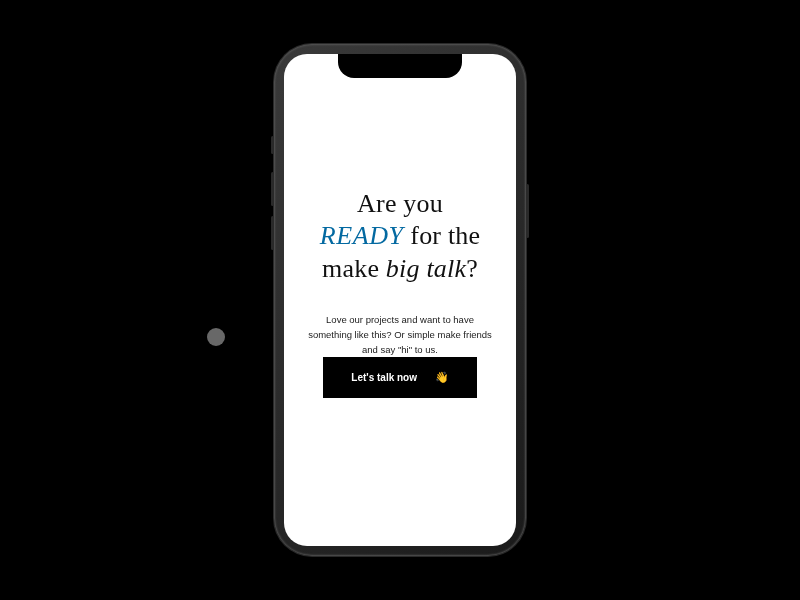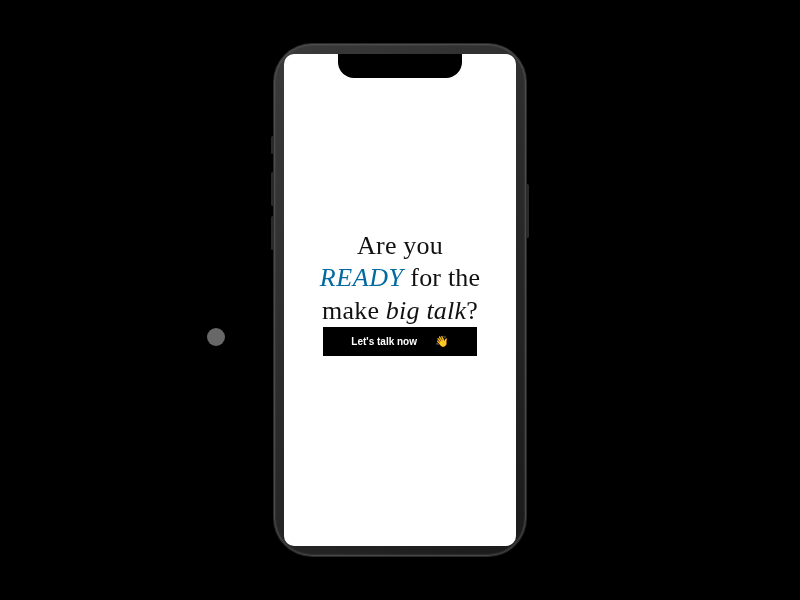--- a/index.html
+++ b/index.html
@@ -39,21 +39,21 @@
       border-radius: 2px;
     }
     .phone .btn-silence { left: -3px; top: 92px; width: 3px; height: 18px; }
     .phone .btn-volup   { left: -3px; top: 128px; width: 3px; height: 34px; }
     .phone .btn-voldn   { left: -3px; top: 172px; width: 3px; height: 34px; }
     .phone .btn-power   { right: -3px; top: 140px; width: 3px; height: 54px; }
     .screen {
       width: 100%;
       height: 100%;
       background: #fff;
-      border-radius: 10px;
+      border-radius: 23px;
       position: relative;
       overflow: hidden;
     }
     .notch {
       position: absolute;
       top: 0;
       left: 50%;
       transform: translateX(-50%);
       width: 124px;
       height: 24px;
@@ -92,21 +92,21 @@
       font-size: 9.5px;
       line-height: 1.55;
       color: #222;
       max-width: 190px;
     }
     .cta {
       background: #000;
       color: #fff;
       font-size: 10px;
       font-weight: 600;
-      padding: 8px 28px;
+      padding: 14px 28px;
       display: inline-flex;
       align-items: center;
       gap: 18px;
       cursor: pointer;
       border: none;
     }
     .cta .wave { font-size: 11px; }
   </style>
 </head>
 <body>
@@ -122,20 +122,21 @@
   <div class="screen">
     <div class="notch"></div>
 
     <div class="content">
       <div class="headline">
         <span>Are you</span><br>
         <span class="accent">READY</span><span> for the</span><br>
         <span>make </span><span class="accent2">big talk</span><span>?</span>
       </div>
 
+      <div class="subtext">Love our projects and want to have something like this? Or simple make friends and say "hi" to us.</div>
 
       <button class="cta">
         <span>Let's talk now</span>
         <span class="wave">👋</span>
       </button>
     </div>
   </div>
 </div>
 
 </body></html>

